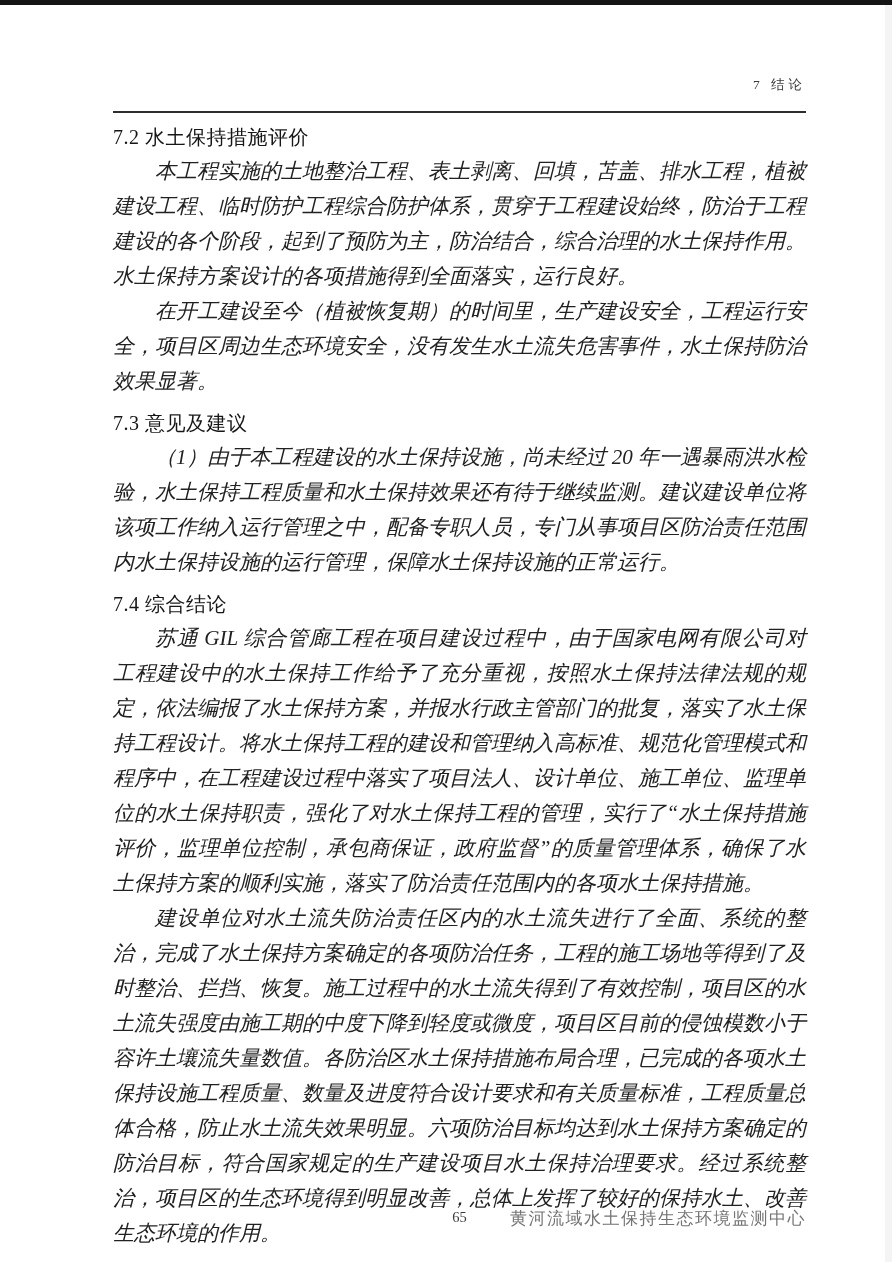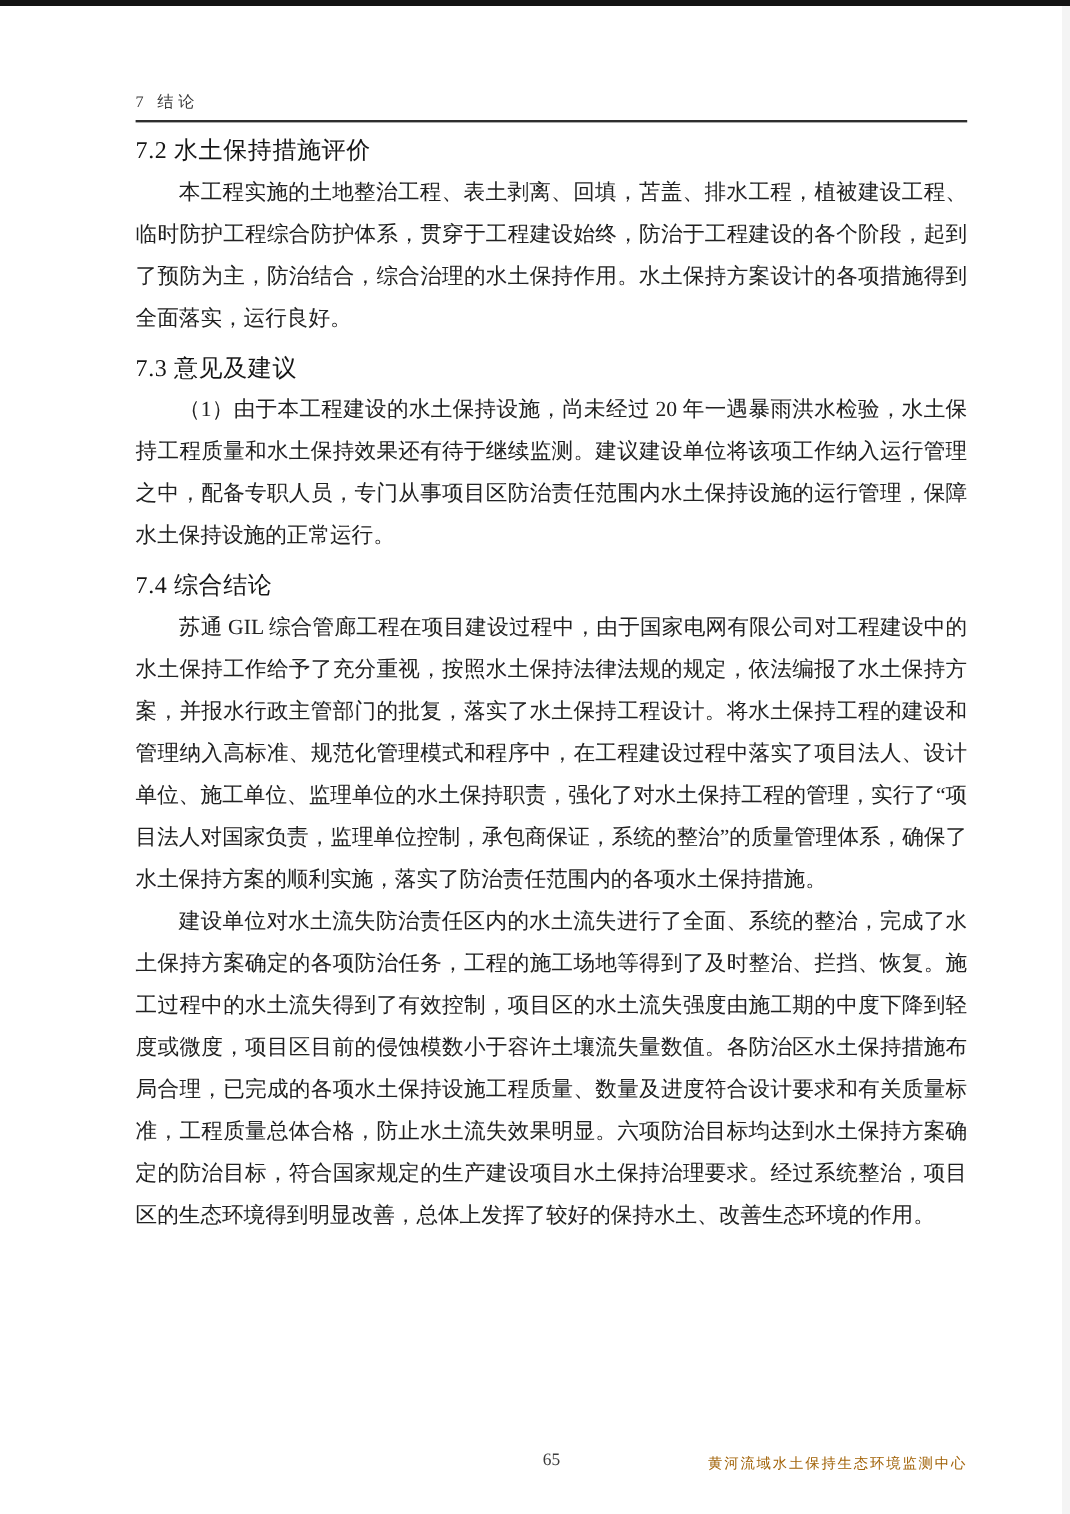--- a/index.html
+++ b/index.html
@@ -27,86 +27,88 @@
     background: #f4f4f4;
   }
   .doc {
     position: absolute;
     left: 113px;
     top: 0;
     width: 693px;
   }
   .running-header {
     margin-top: 77px;
-    text-align: left;
+    text-align: right;
     font-size: 13.5px;
     line-height: 16px;
     color: #3a3a3a;
     letter-spacing: 4px;
-    padding-bottom: 7px;
+    padding-bottom: 18px;
     border-bottom: 2px solid #2e2e2e;
   }
   .section-heading {
     font-size: 20px;
     font-weight: normal;
     color: #161616;
     line-height: 30px;
     margin: 9px 0 2px 0;
     letter-spacing: 0.5px;
   }
   .body-para {
-    font-size: 18px;
+    font-size: 21px;
     line-height: 35px;
     color: #212121;
     text-align: justify;
     text-indent: 2em;
     margin: 0;
     word-break: break-all;
+    font-style: italic;
   }
   .footer {
     position: absolute;
     left: 113px;
     top: 1168px;
     width: 693px;
     height: 24px;
     margin-top: 39px;
   }
   .page-number {
     display: block;
     text-align: center;
     font-size: 14.5px;
     color: #3c3c3c;
     line-height: 20px;
   }
   .footer-org {
     position: absolute;
     right: 0;
     top: 3px;
-    font-size: 12px;
-    color: #a16207;
+    font-size: 17px;
+    color: #737373;
     letter-spacing: 1.5px;
     line-height: 18px;
   }
 </style>
 </head>
 <body>
 
 <div class="top-bar"></div>
 <div class="right-strip"></div>
 
 <div class="doc">
   <div class="running-header">7 结论</div>
 
   <h2 class="section-heading">7.2 水土保持措施评价</h2>
   <p class="body-para">本工程实施的土地整治工程、表土剥离、回填，苫盖、排水工程，植被建设工程、临时防护工程综合防护体系，贯穿于工程建设始终，防治于工程建设的各个阶段，起到了预防为主，防治结合，综合治理的水土保持作用。水土保持方案设计的各项措施得到全面落实，运行良好。</p>
+  <p class="body-para">在开工建设至今（植被恢复期）的时间里，生产建设安全，工程运行安全，项目区周边生态环境安全，没有发生水土流失危害事件，水土保持防治效果显著。</p>
 
   <h2 class="section-heading">7.3 意见及建议</h2>
   <p class="body-para">（1）由于本工程建设的水土保持设施，尚未经过 20 年一遇暴雨洪水检验，水土保持工程质量和水土保持效果还有待于继续监测。建议建设单位将该项工作纳入运行管理之中，配备专职人员，专门从事项目区防治责任范围内水土保持设施的运行管理，保障水土保持设施的正常运行。</p>
 
   <h2 class="section-heading">7.4 综合结论</h2>
-  <p class="body-para">苏通 GIL 综合管廊工程在项目建设过程中，由于国家电网有限公司对工程建设中的水土保持工作给予了充分重视，按照水土保持法律法规的规定，依法编报了水土保持方案，并报水行政主管部门的批复，落实了水土保持工程设计。将水土保持工程的建设和管理纳入高标准、规范化管理模式和程序中，在工程建设过程中落实了项目法人、设计单位、施工单位、监理单位的水土保持职责，强化了对水土保持工程的管理，实行了“项目法人对国家负责，监理单位控制，承包商保证，系统的整治”的质量管理体系，确保了水土保持方案的顺利实施，落实了防治责任范围内的各项水土保持措施。</p>
+  <p class="body-para">苏通 GIL 综合管廊工程在项目建设过程中，由于国家电网有限公司对工程建设中的水土保持工作给予了充分重视，按照水土保持法律法规的规定，依法编报了水土保持方案，并报水行政主管部门的批复，落实了水土保持工程设计。将水土保持工程的建设和管理纳入高标准、规范化管理模式和程序中，在工程建设过程中落实了项目法人、设计单位、施工单位、监理单位的水土保持职责，强化了对水土保持工程的管理，实行了“水土保持措施评价，监理单位控制，承包商保证，政府监督”的质量管理体系，确保了水土保持方案的顺利实施，落实了防治责任范围内的各项水土保持措施。</p>
   <p class="body-para">建设单位对水土流失防治责任区内的水土流失进行了全面、系统的整治，完成了水土保持方案确定的各项防治任务，工程的施工场地等得到了及时整治、拦挡、恢复。施工过程中的水土流失得到了有效控制，项目区的水土流失强度由施工期的中度下降到轻度或微度，项目区目前的侵蚀模数小于容许土壤流失量数值。各防治区水土保持措施布局合理，已完成的各项水土保持设施工程质量、数量及进度符合设计要求和有关质量标准，工程质量总体合格，防止水土流失效果明显。六项防治目标均达到水土保持方案确定的防治目标，符合国家规定的生产建设项目水土保持治理要求。经过系统整治，项目区的生态环境得到明显改善，总体上发挥了较好的保持水土、改善生态环境的作用。</p>
 </div>
 
 <div class="footer">
   <span class="page-number">65</span>
   <span class="footer-org">黄河流域水土保持生态环境监测中心</span>
 </div>
 
 </body></html>

